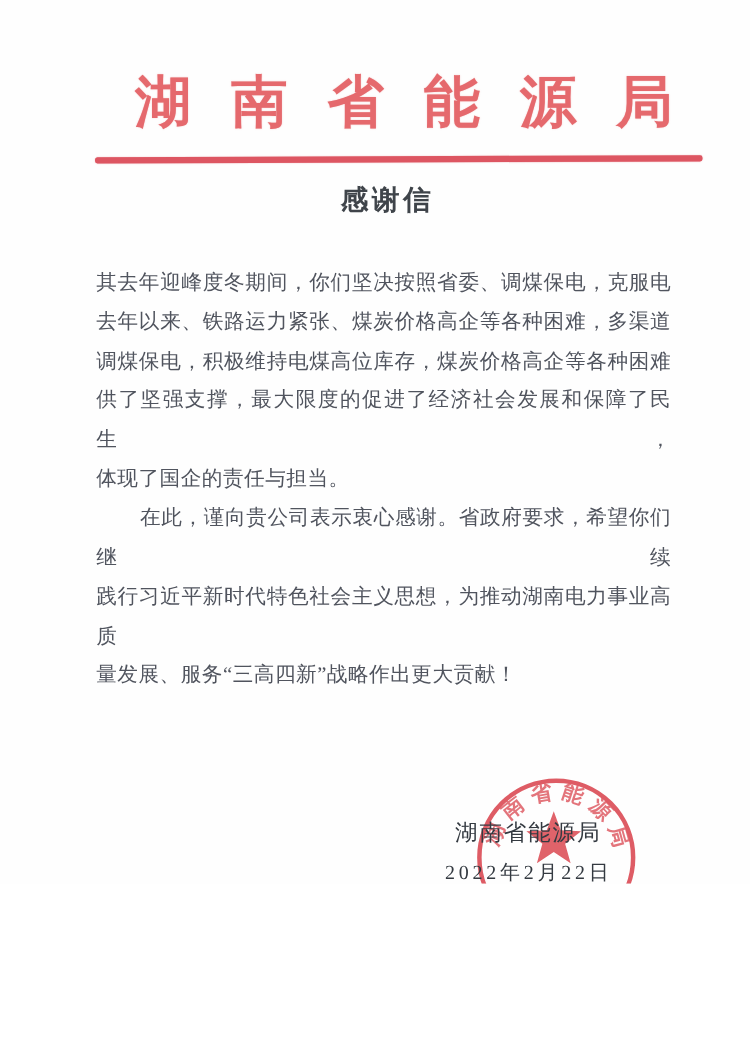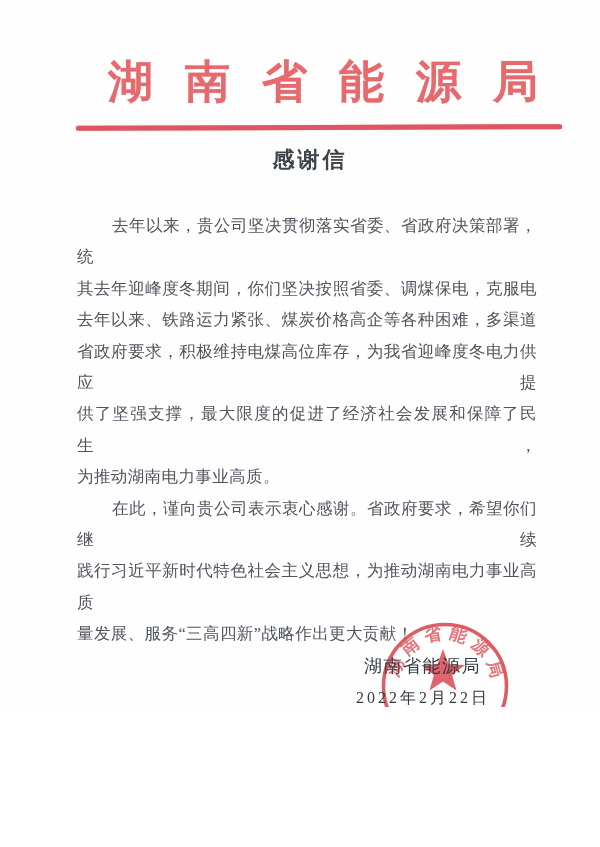--- a/index.html
+++ b/index.html
@@ -66,26 +66,25 @@
 <div class="page">
 
   <div class="org-header">湖南省能源局</div>
 
   <div class="rule rule-top"></div>
 
   <div class="letter-title">感谢信</div>
 
   <div class="body-block">
     <div id="body-lines">
-        <div class="line justify indent">去年以来，贵公司坚决贯彻落实省委、省政府决策部署，统</div>
         <div class="line justify">其去年迎峰度冬期间，你们坚决按照省委、调煤保电，克服电</div>
         <div class="line justify">去年以来、铁路运力紧张、煤炭价格高企等各种困难，多渠道</div>
-        <div class="line justify">省政府要求，积极维持电煤高位库存，为我省迎峰度冬电力供应提</div>
+        <div class="line justify">调煤保电，积极维持电煤高位库存，煤炭价格高企等各种困难</div>
         <div class="line justify">供了坚强支撑，最大限度的促进了经济社会发展和保障了民生，</div>
-        <div class="line">为推动湖南电力事业高质。</div>
+        <div class="line">体现了国企的责任与担当。</div>
         <div class="line justify indent">在此，谨向贵公司表示衷心感谢。省政府要求，希望你们继续</div>
         <div class="line justify">践行习近平新时代特色社会主义思想，为推动湖南电力事业高质</div>
         <div class="line">量发展、服务“三高四新”战略作出更大贡献！</div>
       </div>
   </div>
 
   <svg class="seal-svg" width="170" height="175" viewBox="355 603 170 175" xmlns="http://www.w3.org/2000/svg">
     <circle cx="440" cy="686" r="61.5" fill="none" stroke="#dc4f58" stroke-width="3.6"></circle>
     <defs>
       <path id="sealArc" d="M 393 686 A 47 47 0 0 1 487 686" fill="none"></path>

